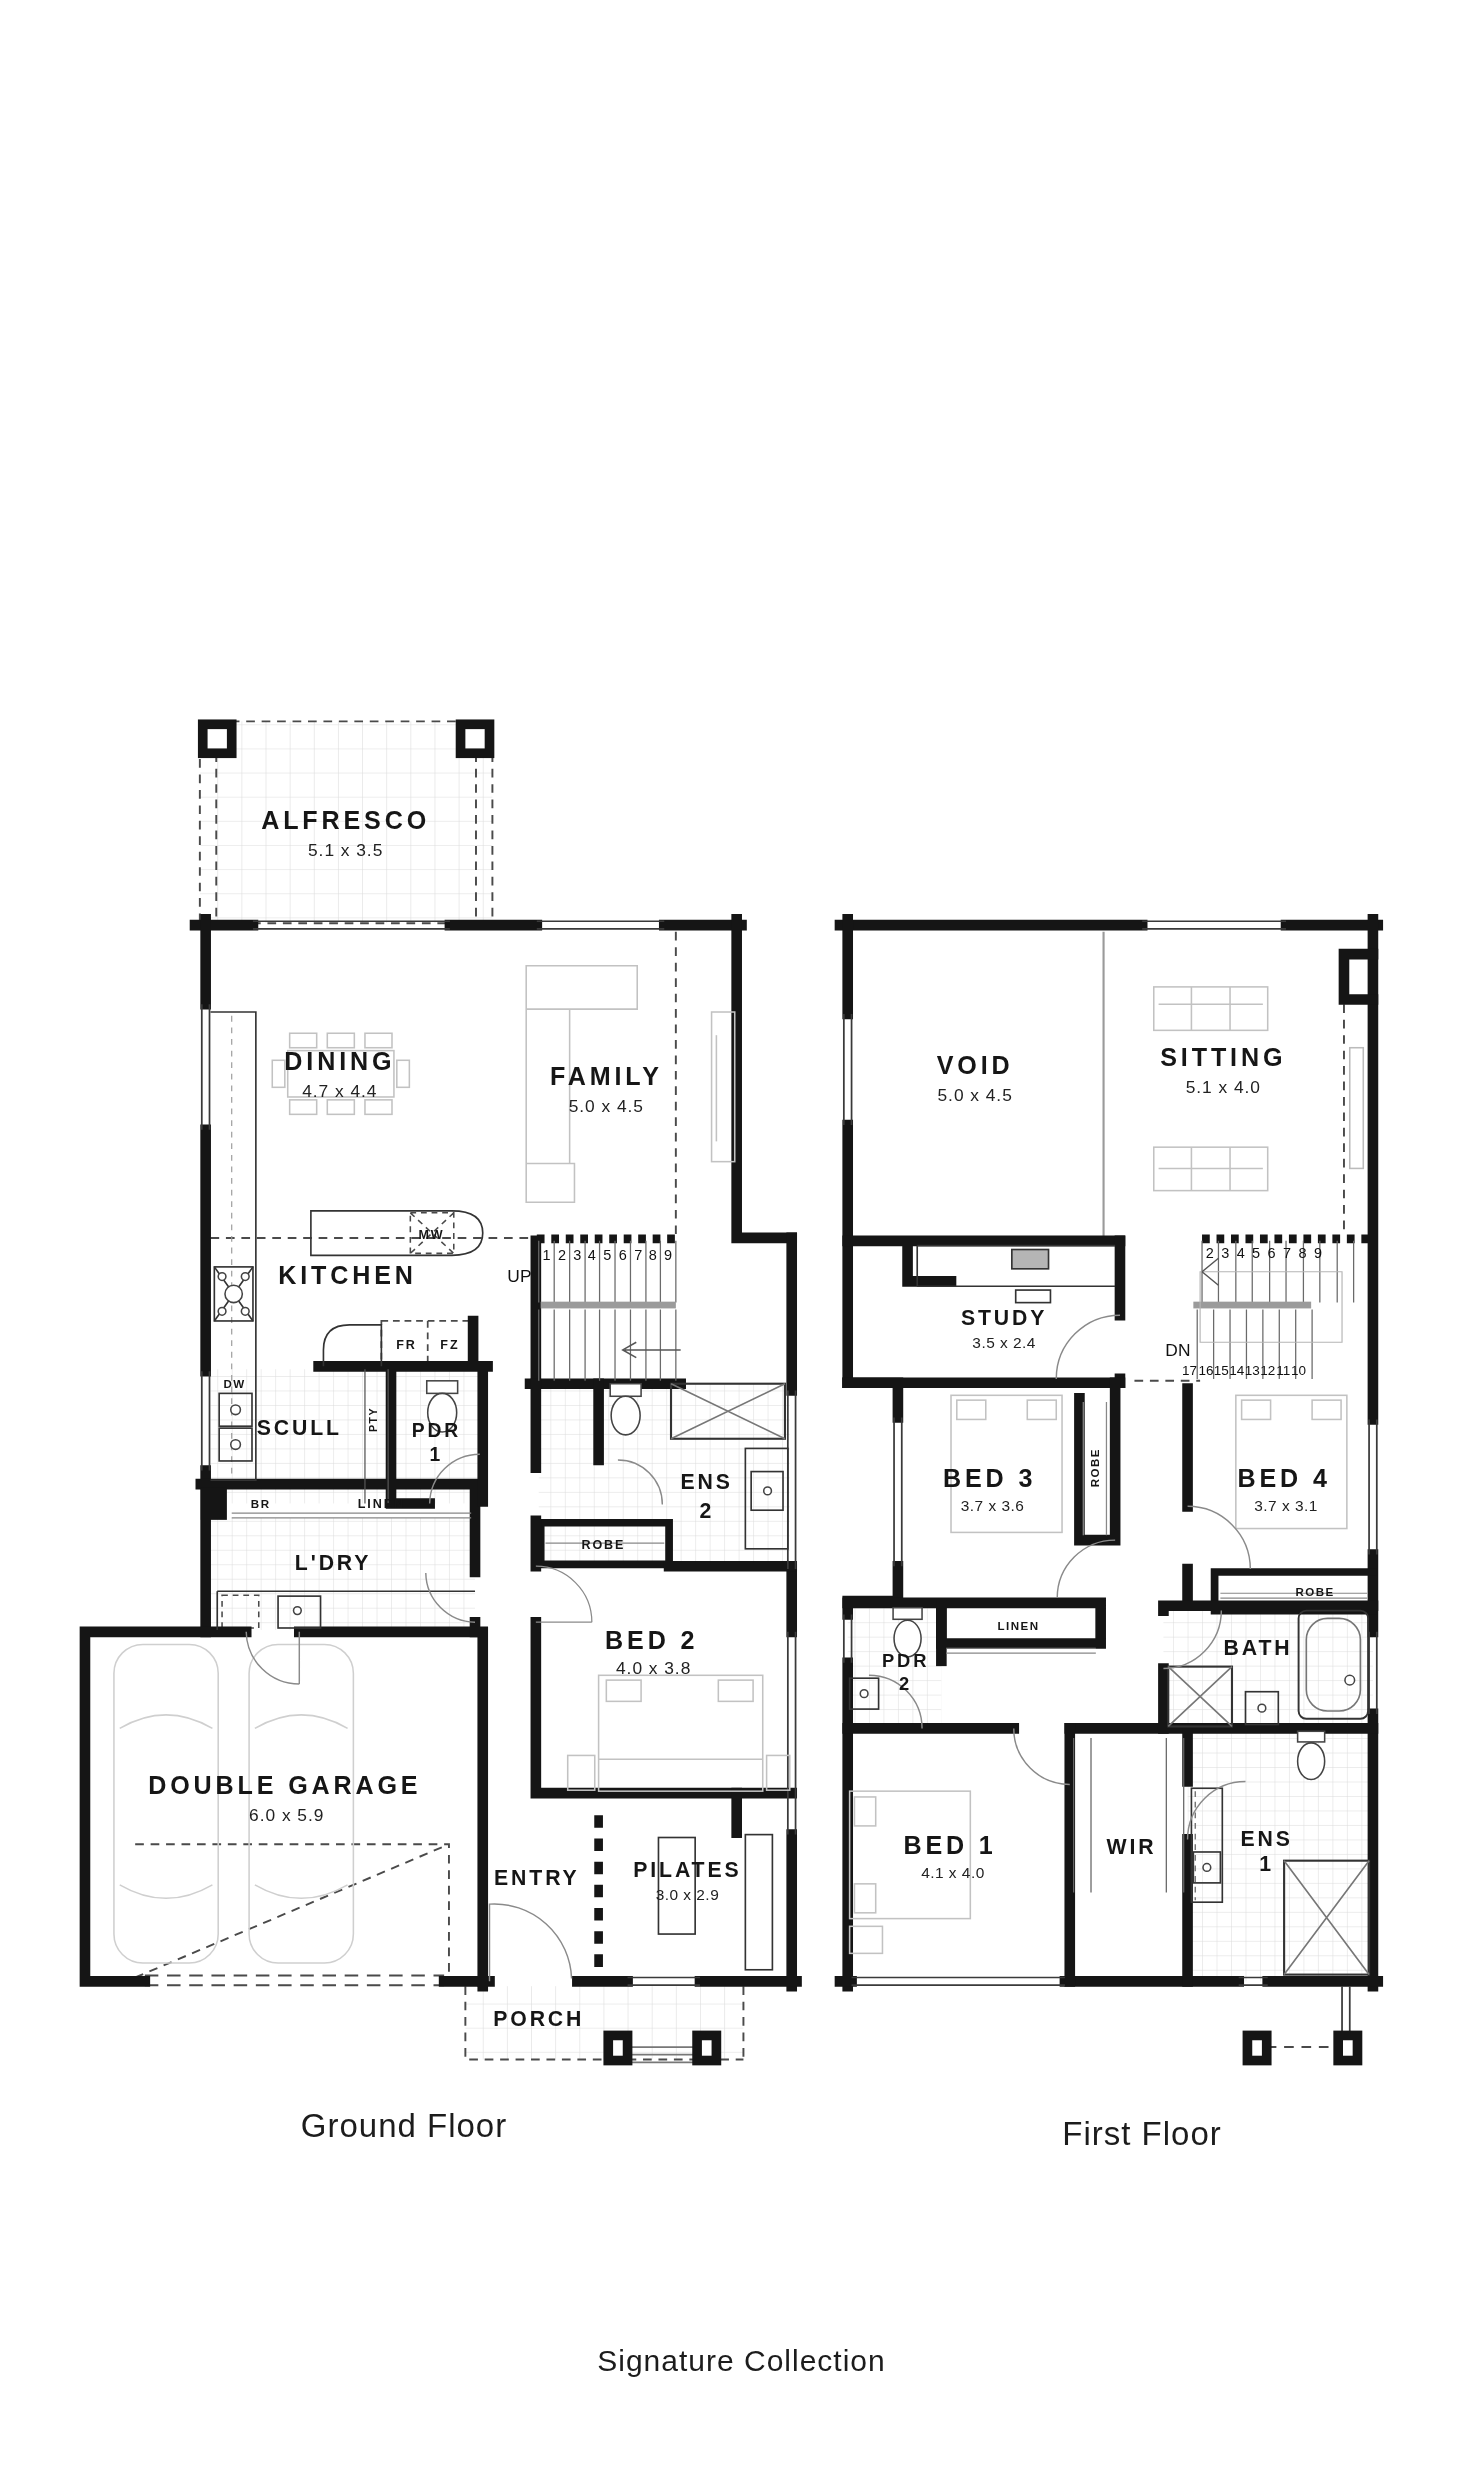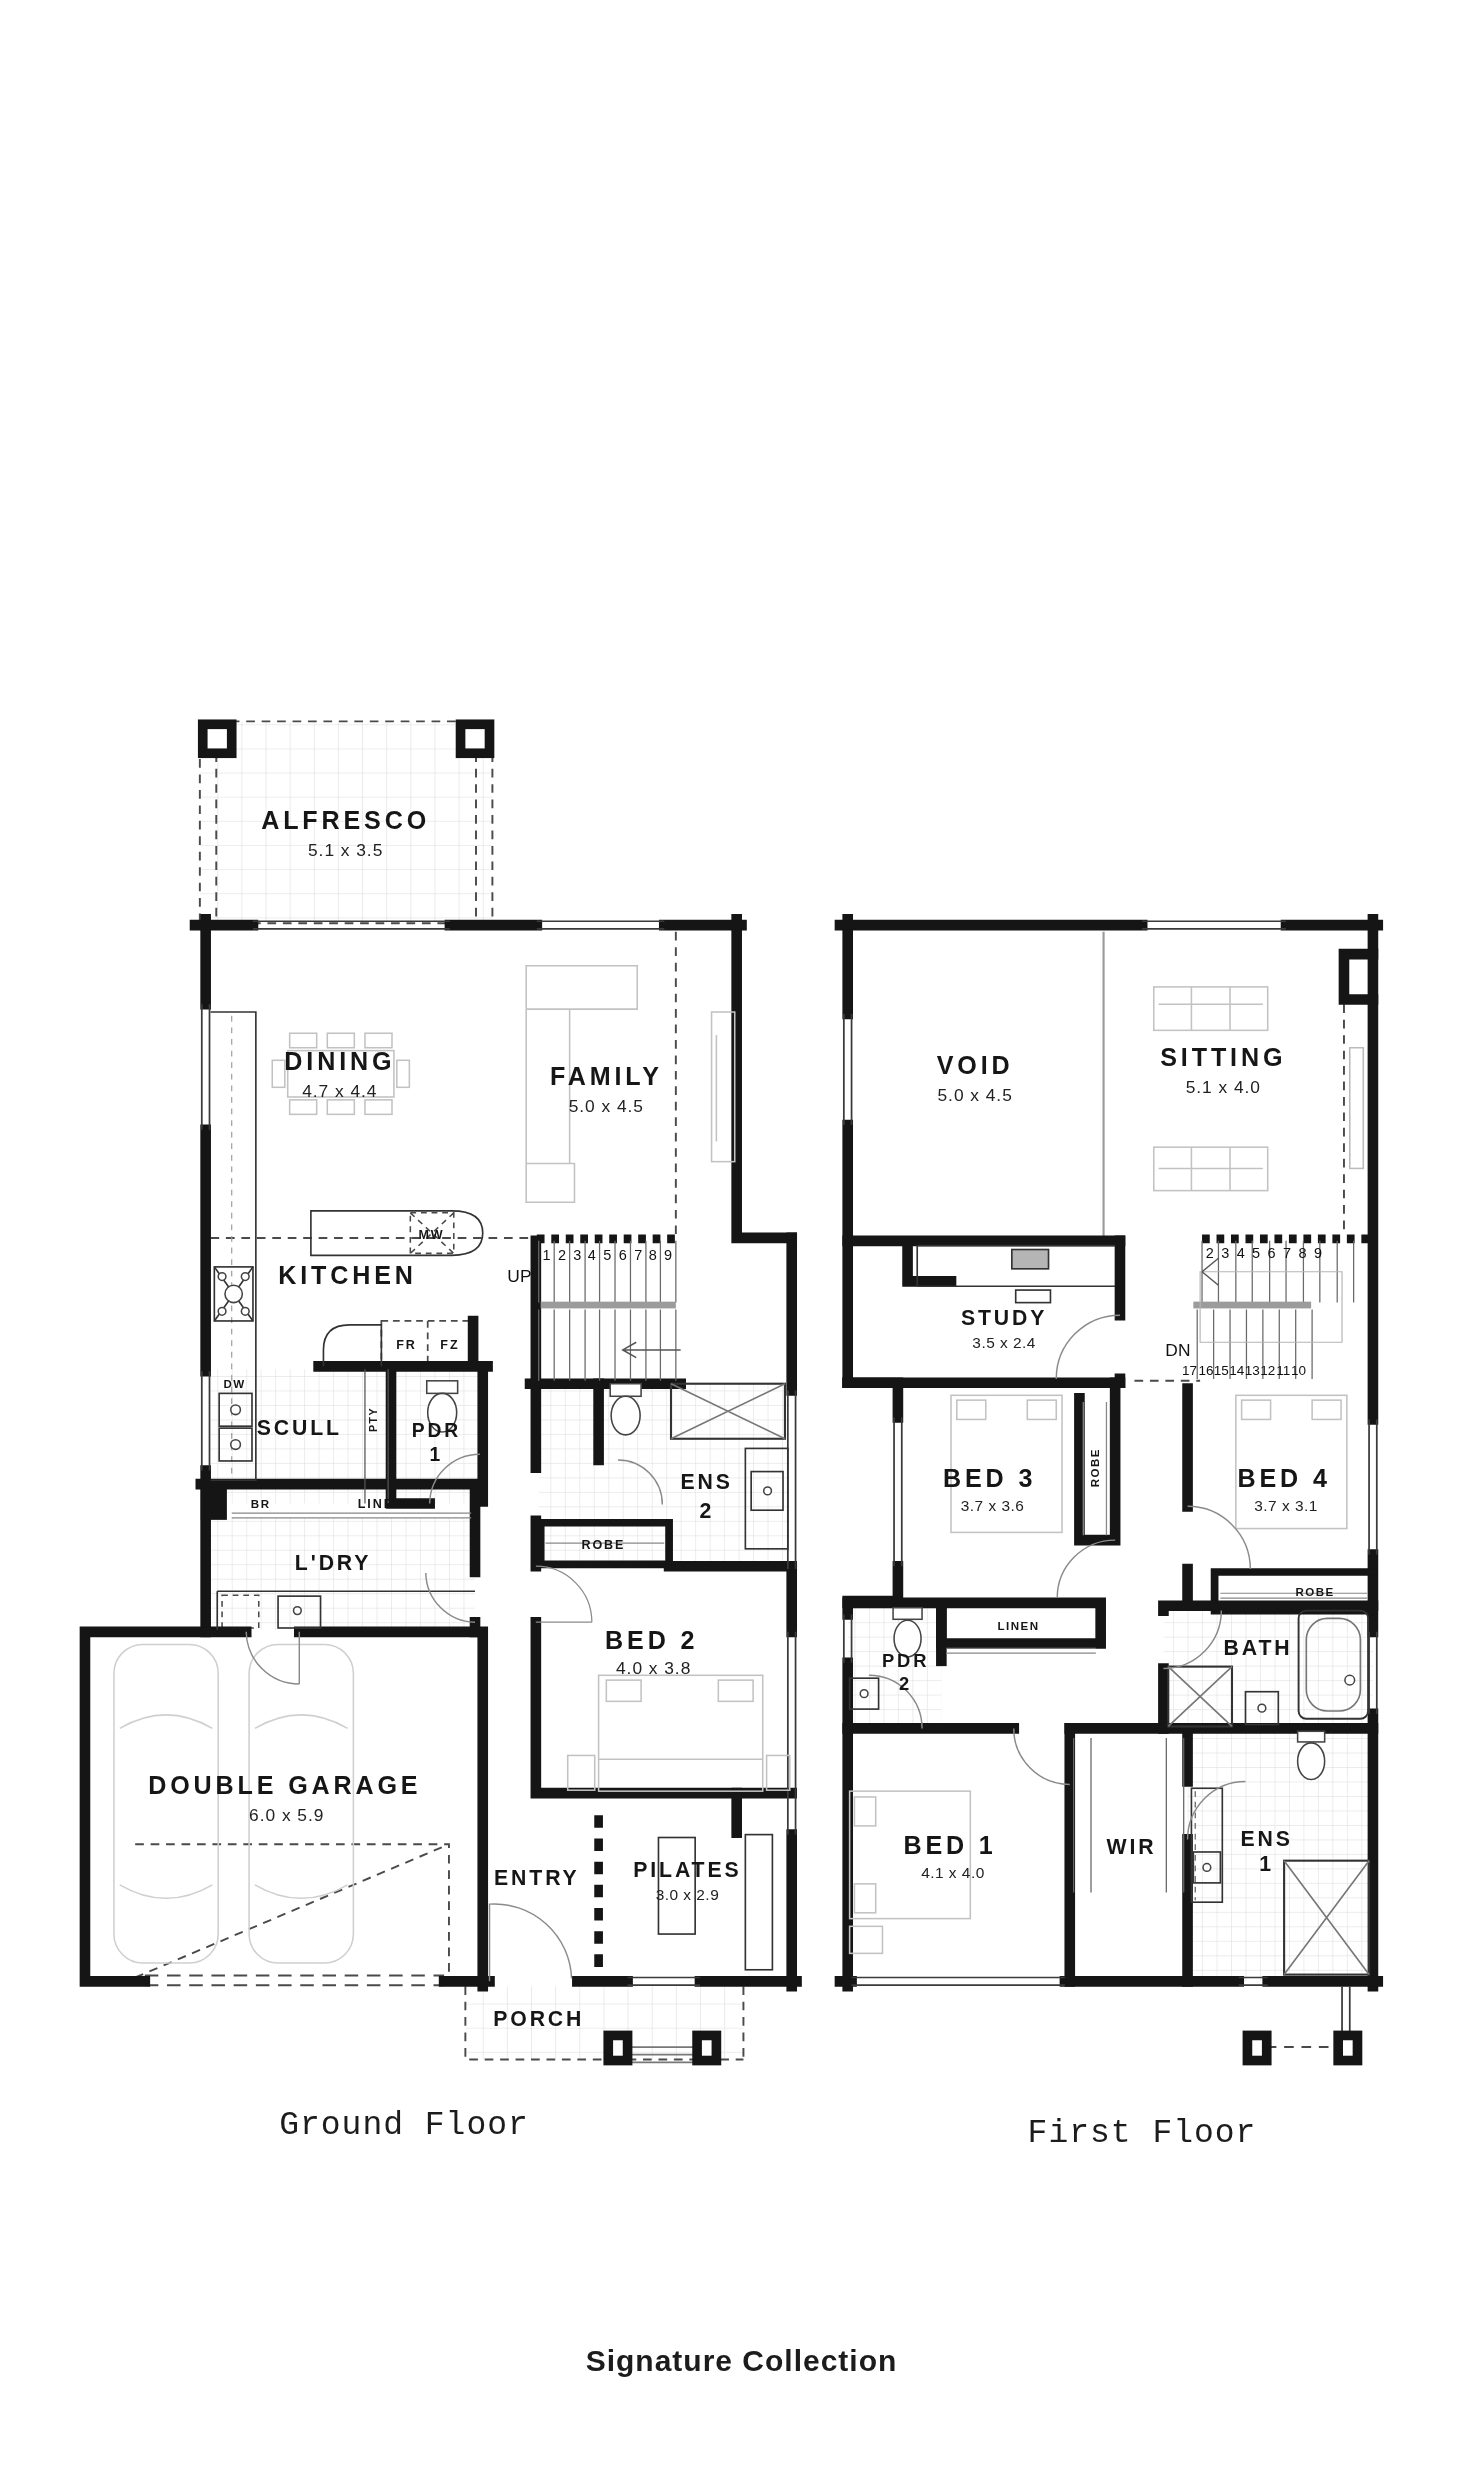--- a/index.html
+++ b/index.html
@@ -11,22 +11,22 @@
   .room   {font:700 26px "Liberation Sans",sans-serif;letter-spacing:4px;text-anchor:middle;}
   .room-sm{font:700 22px "Liberation Sans",sans-serif;letter-spacing:3px;text-anchor:middle;}
   .dims   {font:400 18px "Liberation Sans",sans-serif;letter-spacing:1px;text-anchor:middle;fill:#222;}
   .dims-sm{font:400 16px "Liberation Sans",sans-serif;letter-spacing:.5px;text-anchor:middle;fill:#222;}
   .tiny   {font:700 13px "Liberation Sans",sans-serif;letter-spacing:2px;text-anchor:middle;}
   .tiny2  {font:700 12px "Liberation Sans",sans-serif;letter-spacing:1.5px;text-anchor:middle;}
   .stairnum{font:400 15px "Liberation Sans",sans-serif;text-anchor:middle;fill:#111;}
   .stairnum-sm{font:400 14px "Liberation Sans",sans-serif;text-anchor:middle;fill:#111;}
   .dir    {font:400 18px "Liberation Sans",sans-serif;text-anchor:middle;fill:#111;}
   .caption{position:absolute;width:406px;text-align:center;font-size:33px;font-weight:400;
-           color:#1c1c1c;letter-spacing:1px;font-family:Liberation Mono, monospace;}
-  .footer {position:absolute;left:0;width:1483px;text-align:center;font-size:30px;font-weight:700;
+           color:#1c1c1c;letter-spacing:1px;}
+  .footer {position:absolute;left:0;width:1483px;text-align:center;font-size:30px;font-weight:400;
            color:#1c1c1c;letter-spacing:1px;}
 </style>
 </head>
 <body>
 
 <div id="canvas">
 
 <svg width="1483" height="2472" viewBox="0 0 1536 2560">
   <defs>
     <pattern id="tile" width="25" height="25" patternUnits="userSpaceOnUse">

